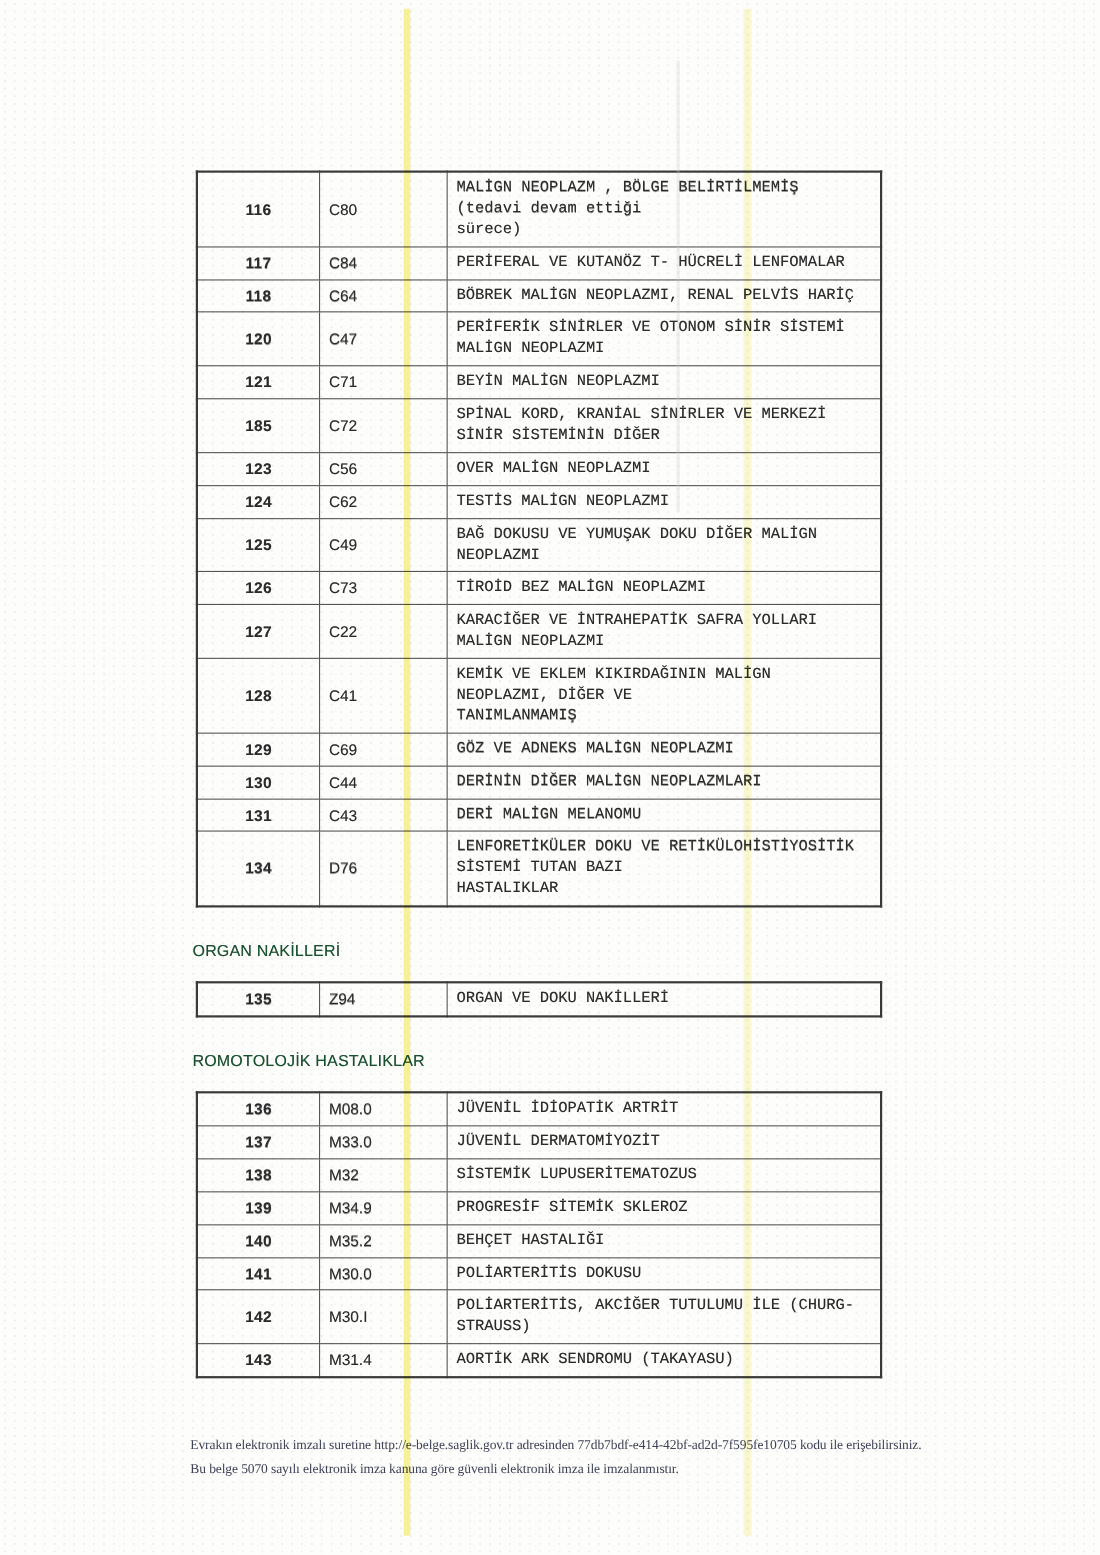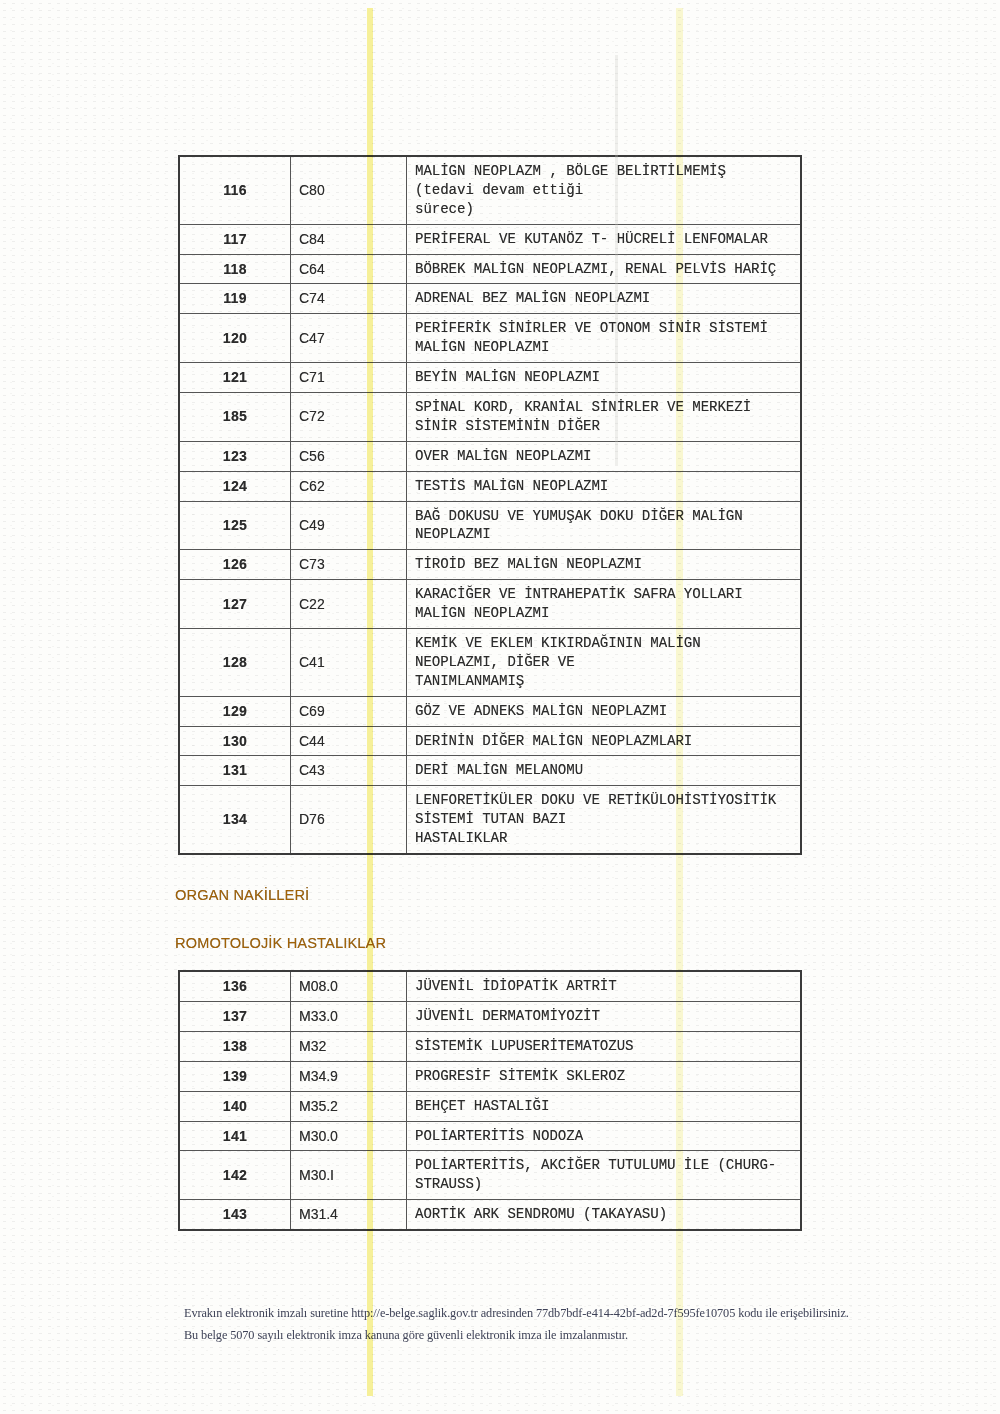--- a/index.html
+++ b/index.html
@@ -30,28 +30,28 @@
     font-size:14px;line-height:1.35;color:#2b2b2b;
     vertical-align:middle;
     text-shadow:0.2px 0.2px 0.4px rgba(45,45,45,0.5);
     overflow:hidden;
   }
   td.num{width:94px;text-align:center;font-weight:bold;color:#1e1e1e;letter-spacing:0.3px;}
   td.code{width:99px;padding-left:10px;}
   td.desc{padding-left:10px;white-space:pre-line;font-family:Liberation Mono, monospace;}
 
   .section-heading{
-    font-size:14.5px;color:#a16207;letter-spacing:0.2px;
+    font-size:14.5px;color:#14532d;letter-spacing:0.2px;
     margin:32px 0 19px -3px;
     text-shadow:0.2px 0.2px 0.4px rgba(45,45,45,0.5);
   }
   #sections table:nth-of-type(2){margin-bottom:12px;}
 
   .footer{
-    position:absolute;left:184px;top:1303px;z-index:2;
+    position:absolute;left:173px;top:1303px;z-index:2;
     font-family:"Liberation Serif", serif;
     font-size:12.3px;line-height:1.75;letter-spacing:-0.1px;
     color:#3e4257;white-space:nowrap;
   }
 
   
   .hl{position:absolute;top:8px;height:1388px;z-index:6;pointer-events:none;mix-blend-mode:multiply;}
   .hl-left{left:367px;width:6px;background:rgba(246,238,128,0.78);}
   .hl-right{left:676px;width:7px;background:rgba(250,246,196,0.72);}
   .streak{position:absolute;left:615px;top:55px;height:410px;width:3px;z-index:5;
@@ -78,25 +78,20 @@
             <td class="num">117</td>
             <td class="code">C84</td>
             <td class="desc">PERİFERAL VE KUTANÖZ T- HÜCRELİ LENFOMALAR</td>
           </tr>
           <tr>
             <td class="num">118</td>
             <td class="code">C64</td>
             <td class="desc">BÖBREK MALİGN NEOPLAZMI, RENAL PELVİS HARİÇ</td>
           </tr>
           <tr>
-            <td class="num">119</td>
-            <td class="code">C74</td>
-            <td class="desc">ADRENAL BEZ MALİGN NEOPLAZMI</td>
-          </tr>
-          <tr>
             <td class="num">120</td>
             <td class="code">C47</td>
             <td class="desc">PERİFERİK SİNİRLER VE OTONOM SİNİR SİSTEMİ MALİGN NEOPLAZMI</td>
           </tr>
           <tr>
             <td class="num">121</td>
             <td class="code">C71</td>
             <td class="desc">BEYİN MALİGN NEOPLAZMI</td>
           </tr>
           <tr>
@@ -152,20 +147,29 @@
           </tr>
           <tr>
             <td class="num">134</td>
             <td class="code">D76</td>
             <td class="desc">LENFORETİKÜLER DOKU VE RETİKÜLOHİSTİYOSİTİK SİSTEMİ TUTAN BAZI
 HASTALIKLAR</td>
           </tr>
         </tbody>
       </table>
       <div class="section-heading">ORGAN NAKİLLERİ</div>
+      <table class="doc-table">
+        <tbody>
+          <tr>
+            <td class="num">135</td>
+            <td class="code">Z94</td>
+            <td class="desc">ORGAN VE DOKU NAKİLLERİ</td>
+          </tr>
+        </tbody>
+      </table>
       <div class="section-heading">ROMOTOLOJİK HASTALIKLAR</div>
       <table class="doc-table">
         <tbody>
           <tr>
             <td class="num">136</td>
             <td class="code">M08.0</td>
             <td class="desc">JÜVENİL İDİOPATİK ARTRİT</td>
           </tr>
           <tr>
             <td class="num">137</td>
@@ -183,21 +187,21 @@
             <td class="desc">PROGRESİF SİTEMİK SKLEROZ</td>
           </tr>
           <tr>
             <td class="num">140</td>
             <td class="code">M35.2</td>
             <td class="desc">BEHÇET HASTALIĞI</td>
           </tr>
           <tr>
             <td class="num">141</td>
             <td class="code">M30.0</td>
-            <td class="desc">POLİARTERİTİS NODOZA</td>
+            <td class="desc">POLİARTERİTİS DOKUSU</td>
           </tr>
           <tr>
             <td class="num">142</td>
             <td class="code">M30.I</td>
             <td class="desc">POLİARTERİTİS, AKCİĞER TUTULUMU İLE (CHURG-STRAUSS)</td>
           </tr>
           <tr>
             <td class="num">143</td>
             <td class="code">M31.4</td>
             <td class="desc">AORTİK ARK SENDROMU (TAKAYASU)</td>

